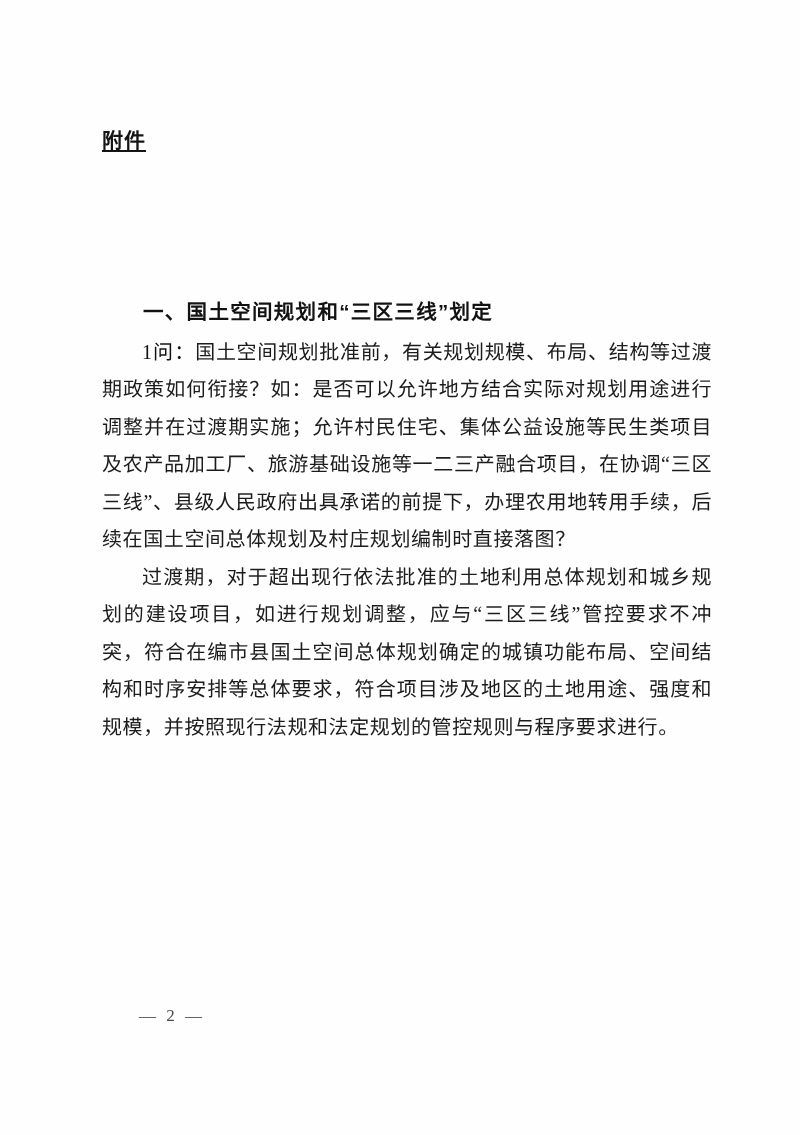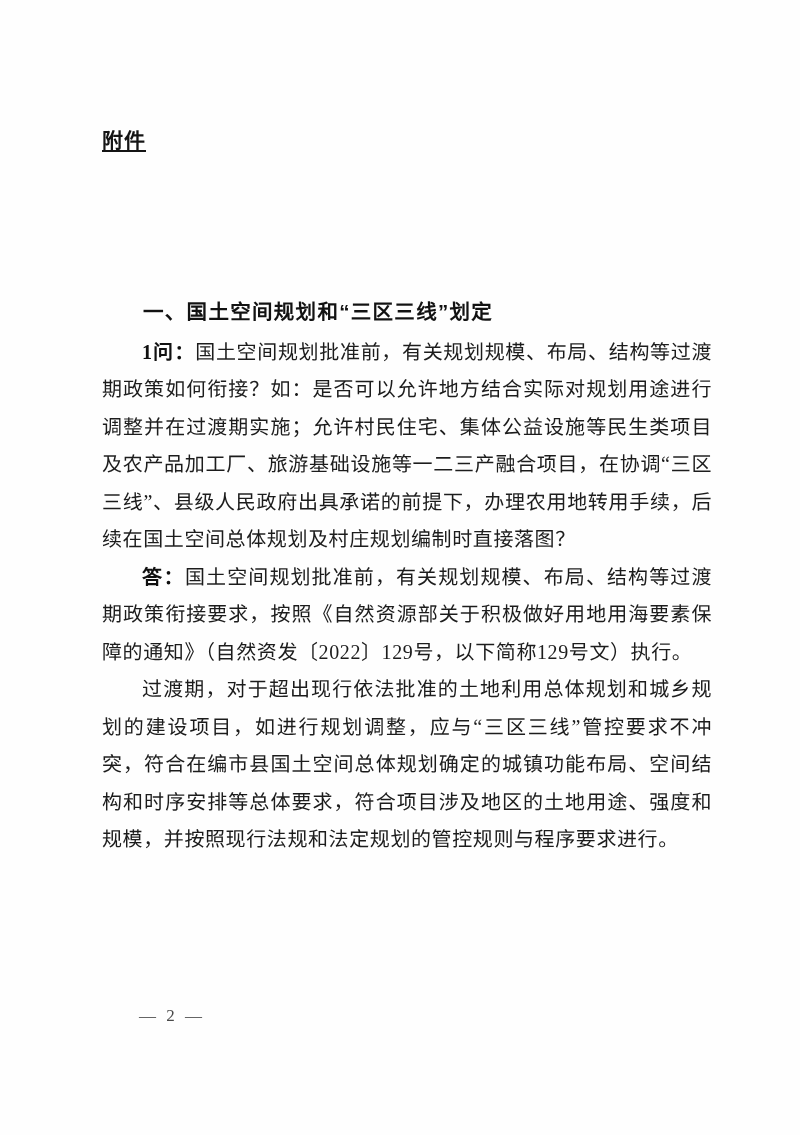--- a/index.html
+++ b/index.html
@@ -81,21 +81,21 @@
     letter-spacing: 0.6px;
     color: #1c1c1c;
     font-family: "Liberation Serif", "DejaVu Serif", serif;
   }
 
   .para + .para {
     margin-top: 0;
   }
 
   .lead {
-    font-weight: bold;
+    font-weight: normal;
     letter-spacing: 1px;
     color: #101010;
   }
 
   
   .page-footer {
     position: absolute;
     left: 102px;
     top: 1006px;
     width: 140px;
@@ -115,23 +115,20 @@
 
 
   <div class="body-block">
 
     <p class="section-heading">一、国土空间规划和“三区三线”划定</p>
 
     <p class="para">
       <span class="lead">1问：</span><span>国土空间规划批准前，有关规划规模、布局、结构等过渡期政策如何衔接？如：是否可以允许地方结合实际对规划用途进行调整并在过渡期实施；允许村民住宅、集体公益设施等民生类项目及农产品加工厂、旅游基础设施等一二三产融合项目，在协调“三区三线”、县级人民政府出具承诺的前提下，办理农用地转用手续，后续在国土空间总体规划及村庄规划编制时直接落图？</span>
     </p>
 
-    <p class="para">
-      <span class="lead">答：</span><span>国土空间规划批准前，有关规划规模、布局、结构等过渡期政策衔接要求，按照《自然资源部关于积极做好用地用海要素保障的通知》（自然资发〔2022〕129号，以下简称129号文）执行。</span>
-    </p>
 
     <p class="para">过渡期，对于超出现行依法批准的土地利用总体规划和城乡规划的建设项目，如进行规划调整，应与“三区三线”管控要求不冲突，符合在编市县国土空间总体规划确定的城镇功能布局、空间结构和时序安排等总体要求，符合项目涉及地区的土地用途、强度和规模，并按照现行法规和法定规划的管控规则与程序要求进行。</p>
 
   </div>
 
   <div class="page-footer">— 2 —</div>
 
 </div>
 
 </body></html>

